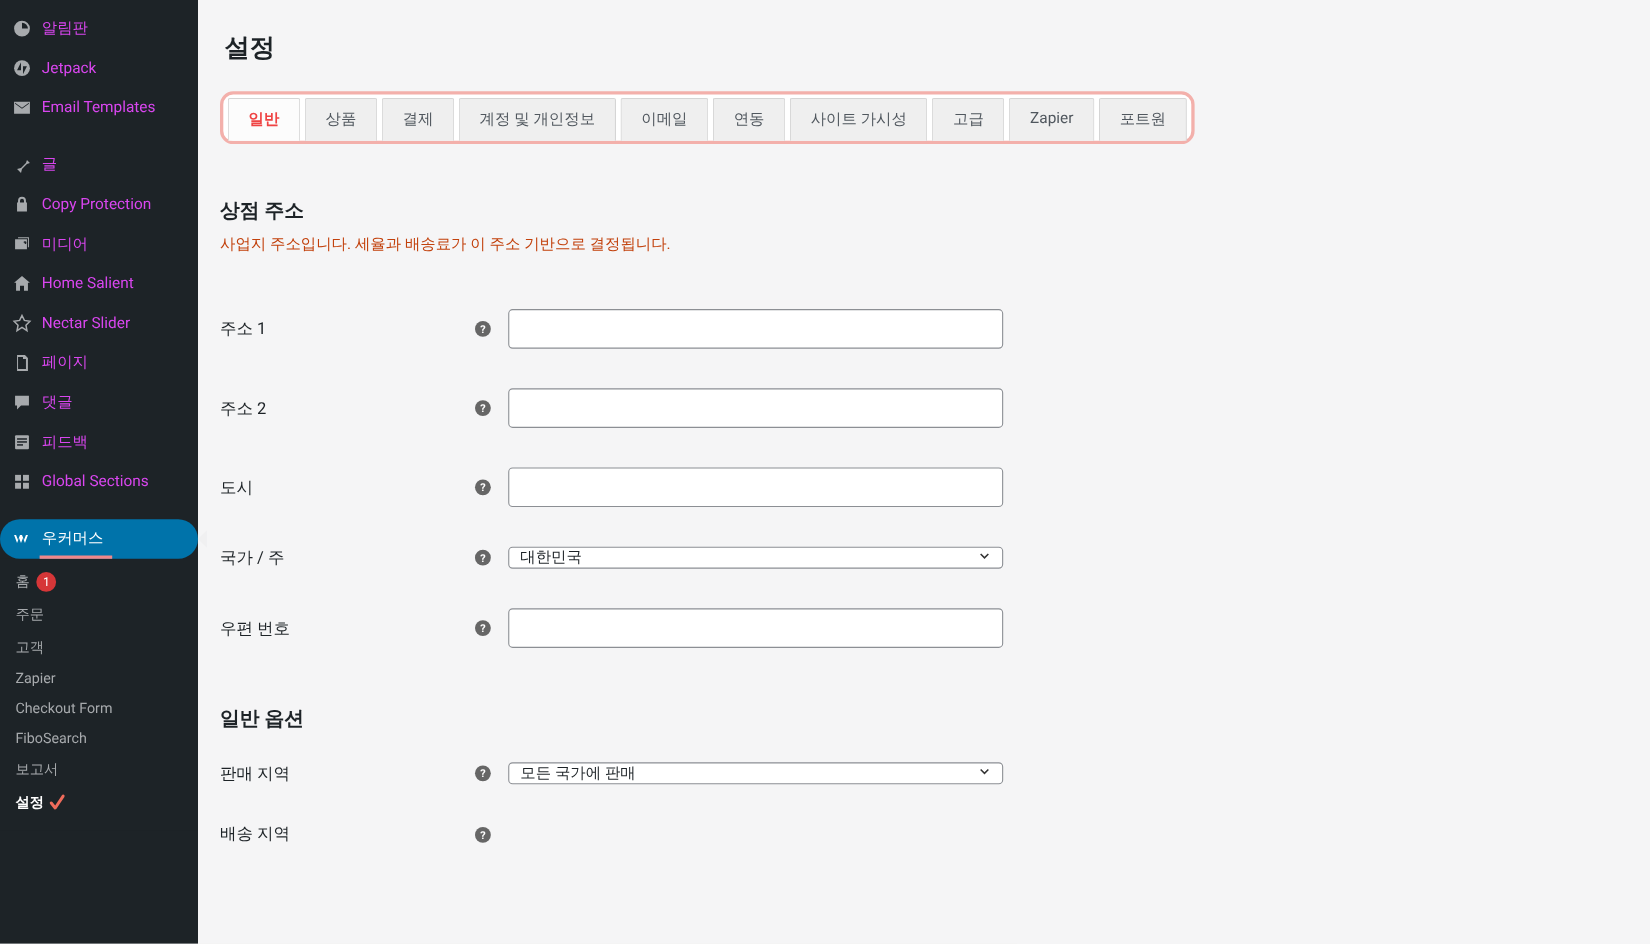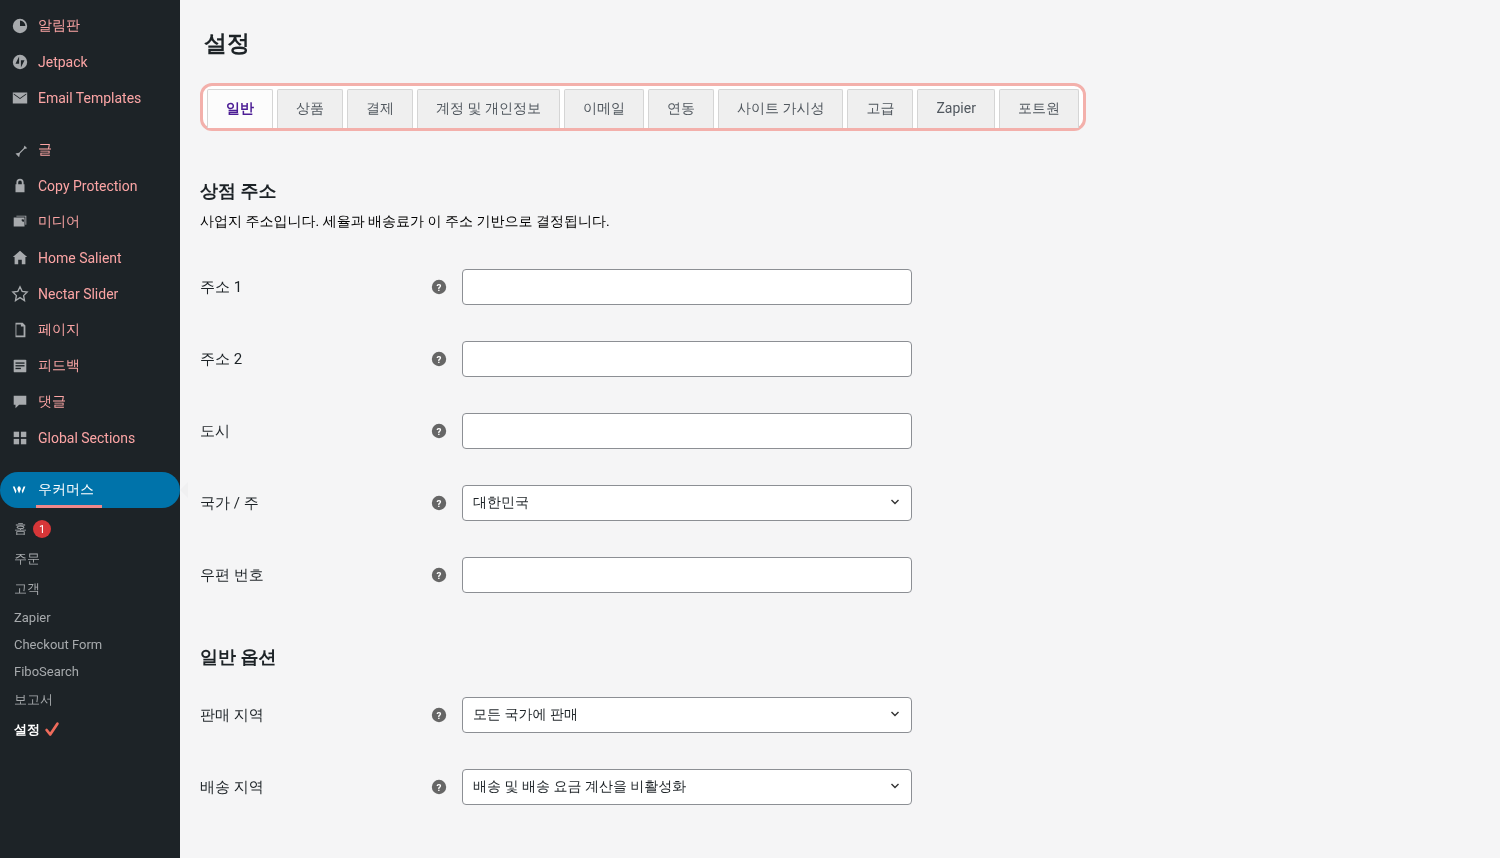--- a/index.html
+++ b/index.html
@@ -1,21 +1,21 @@
 <!DOCTYPE html>
 <html><head>
   <meta charset="utf-8">
   <style>
     * { margin: 0; padding: 0; box-sizing: border-box; }
     body { font-family: -apple-system, BlinkMacSystemFont, "Segoe UI", Roboto, sans-serif; font-size: 14px; color: #1d2327; background: #f0f0f1; }
     .app { display: flex; min-height: 100vh; }
 
     
     .sidebar { width: 180px; background: #1d2327; color: #f0f0f1; flex-shrink: 0; padding-top: 8px; }
-    .sidebar-item { display: flex; align-items: center; padding: 8px 10px; color: #fca5a5; cursor: pointer; font-size: 14px; }
+    .sidebar-item { display: flex; align-items: center; padding: 8px 10px; color: #d946ef; cursor: pointer; font-size: 14px; }
     .sidebar-item .icon { width: 20px; height: 20px; margin-right: 8px; display: inline-flex; align-items: center; justify-content: center; fill: #a7aaad; }
     .sidebar-item .label { flex: 1; }
     .sidebar-item.current { background: #0073aa; color: #fff; position: relative; }
     .sidebar-item.current::after {
       content: ''; position: absolute; right: -8px; top: 50%; transform: translateY(-50%);
       border-top: 8px solid transparent; border-bottom: 8px solid transparent; border-right: 8px solid #f0f0f1;
     }
     .sidebar-item.current .icon { fill: #fff; }
     .sidebar-item .underline { height: 3px; background: #f0888a; position: absolute; bottom: 0; left: 36px; right: 78px; }
 
@@ -25,34 +25,34 @@
     .badge { display: inline-flex; align-items: center; justify-content: center; min-width: 18px; height: 18px; border-radius: 9px; background: #d63638; color: #fff; font-size: 11px; padding: 0 6px; margin-left: 6px; }
     .check-arrow { width: 18px; height: 18px; margin-left: 3px; }
 
     
     .content { flex: 1; padding: 10px 20px 40px 20px; background: #f5f5f6; overflow-x: auto; }
     .page-title { font-size: 23px; font-weight: 700; margin: 18px 0 24px 4px; color: #1d2327; }
 
     
     .tabs-wrap { border: 3px solid #f3b0ab; border-radius: 12px; padding: 3px 4px 0 4px; display: inline-flex; gap: 4px; background: #fff; margin-bottom: 22px; }
     .tab { padding: 10px 18px; background: #efefef; border: 1px solid #d5d5d5; border-bottom: none; border-top-left-radius: 2px; border-top-right-radius: 2px; font-size: 14px; color: #50575e; cursor: pointer; }
-    .tab.active { background: #fcfcfc; font-weight: 700; color: #4c1d95; }
+    .tab.active { background: #fcfcfc; font-weight: 700; color: #ef4444; }
 
     
     .section-title { font-size: 18px; font-weight: 700; margin: 26px 0 10px 0; }
-    .section-desc { font-size: 14px; color: #000000; margin-bottom: 20px; }
+    .section-desc { font-size: 14px; color: #c2410c; margin-bottom: 32px; }
 
     
     .form-row { display: flex; align-items: center; padding: 18px 0; }
     .form-label { width: 230px; font-size: 15px; font-weight: 400; }
     .help { width: 18px; height: 18px; margin-right: 14px; }
     .form-control { flex: 0 0 450px; }
     .input, .select { width: 100%; height: 36px; border: 1px solid #8c8f94; border-radius: 4px; padding: 0 10px; font-size: 14px; background: #fff; }
     .select-wrap { position: relative; display: inline-block; width: 100%; }
-    .select-value { display: flex; align-items: center; height: 36px; border: 1px solid #8c8f94; border-radius: 4px; padding: 0 10px; background: #fff; font-size: 14px; }
+    .select-value { display: flex; align-items: center; height: 20px; border: 1px solid #8c8f94; border-radius: 4px; padding: 0 10px; background: #fff; font-size: 14px; }
     .select-caret { position: absolute; right: 10px; top: 50%; transform: translateY(-50%); pointer-events: none; }
 
     svg.icon-svg { width: 18px; height: 18px; }
   </style>
 </head>
 <body>
 
 <div class="app">
 
   <nav class="sidebar">
@@ -138,36 +138,36 @@
         <svg class="icon-svg" viewBox="0 0 20 20">
             <path d="M5 2h8l3 3v13H5V2zm1 2v12h8V6h-3V4H6z"></path>
           </svg>
       </span>
       <span class="label">페이지</span>
     </div>
 
     <div class="sidebar-item">
       <span class="icon">
         <svg class="icon-svg" viewBox="0 0 20 20">
+            <path d="M3 3h14v10H9l-4 4v-4H3V3z"></path>
+          </svg>
+      </span>
+      <span class="label">댓글</span>
+    </div>
+
+    <div class="sidebar-item">
+      <span class="icon">
+        <svg class="icon-svg" viewBox="0 0 20 20">
             <rect x="3" y="3" width="14" height="14" rx="1"></rect>
             <rect fill="#1d2327" x="5" y="6" width="10" height="1.5"></rect>
             <rect fill="#1d2327" x="5" y="9" width="10" height="1.5"></rect>
             <rect fill="#1d2327" x="5" y="12" width="6" height="1.5"></rect>
           </svg>
       </span>
       <span class="label">피드백</span>
-    </div>
-
-    <div class="sidebar-item">
-      <span class="icon">
-        <svg class="icon-svg" viewBox="0 0 20 20">
-            <path d="M3 3h14v10H9l-4 4v-4H3V3z"></path>
-          </svg>
-      </span>
-      <span class="label">댓글</span>
     </div>
 
 
     <div class="sidebar-item">
       <span class="icon">
         <svg class="icon-svg" viewBox="0 0 20 20">
             <rect x="3" y="3" width="6" height="6"></rect>
             <rect x="11" y="3" width="6" height="6"></rect>
             <rect x="3" y="11" width="6" height="6"></rect>
             <rect x="11" y="11" width="6" height="6"></rect>
@@ -340,28 +340,16 @@
     </div>
 
     <div class="form-row">
       <div class="form-label">배송 지역</div>
       <span class="help">
         <svg viewBox="0 0 20 20" width="18" height="18">
             <circle cx="10" cy="10" r="8" fill="#666"></circle>
             <text x="10" y="14" text-anchor="middle" font-size="11" fill="#fff" font-weight="bold">?</text>
           </svg>
       </span>
-      <div class="form-control">
-        <div class="select-wrap">
-          <div class="select-value">
-              <span>배송 및 배송 요금 계산을 비활성화</span>
-            </div>
-          <span class="select-caret">
-            <svg width="14" height="14" viewBox="0 0 20 20">
-                <path fill="none" stroke="#333" stroke-width="2" d="M5 8l5 5 5-5"></path>
-              </svg>
-          </span>
-        </div>
-      </div>
     </div>
 
   </main>
 </div>
 
 </body></html>

